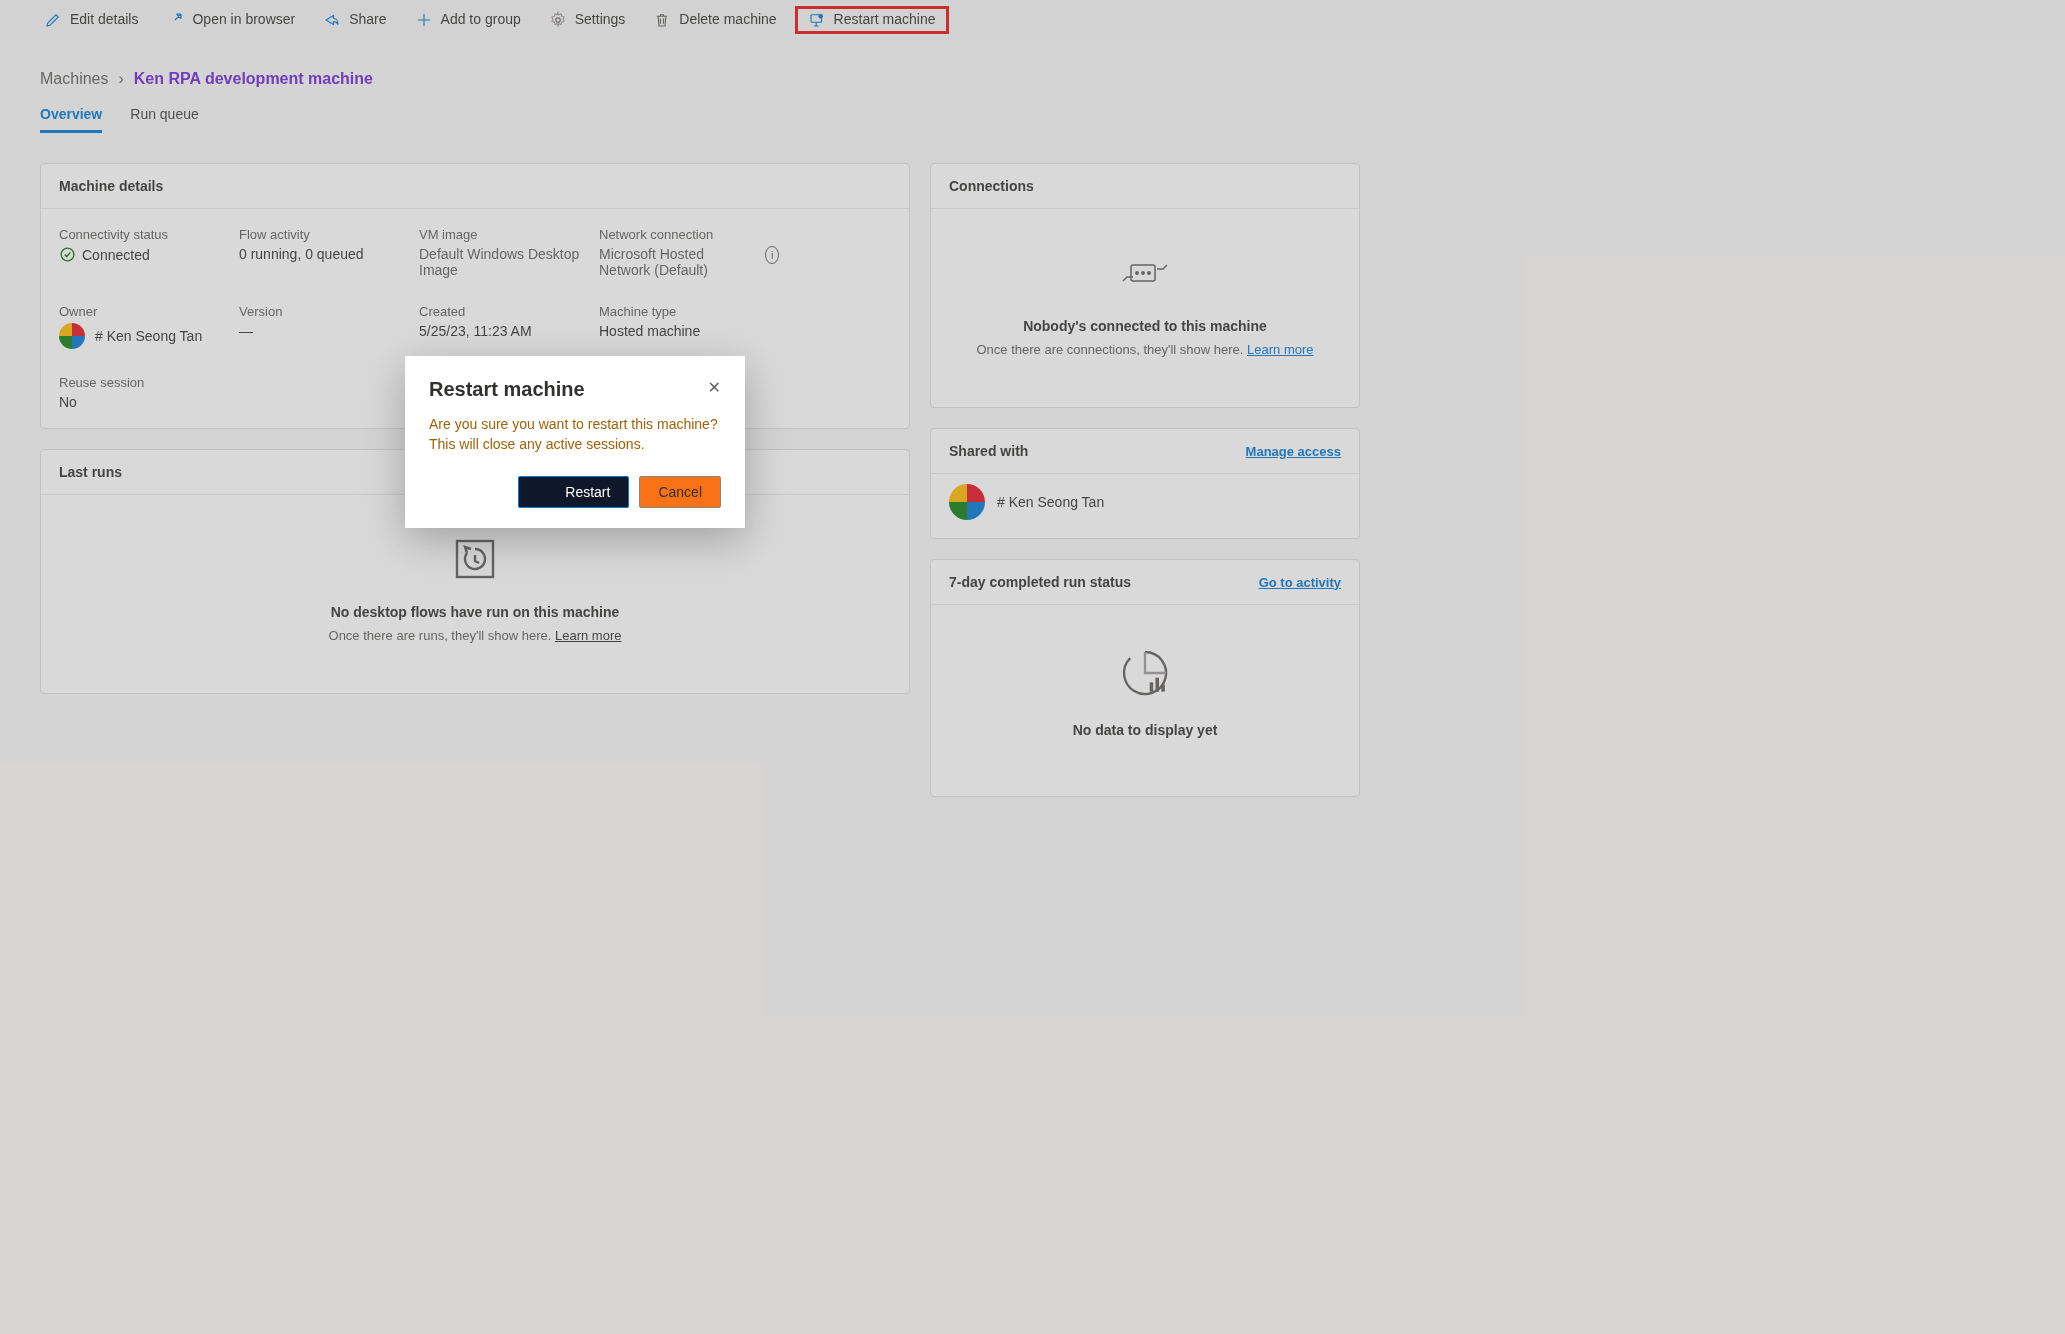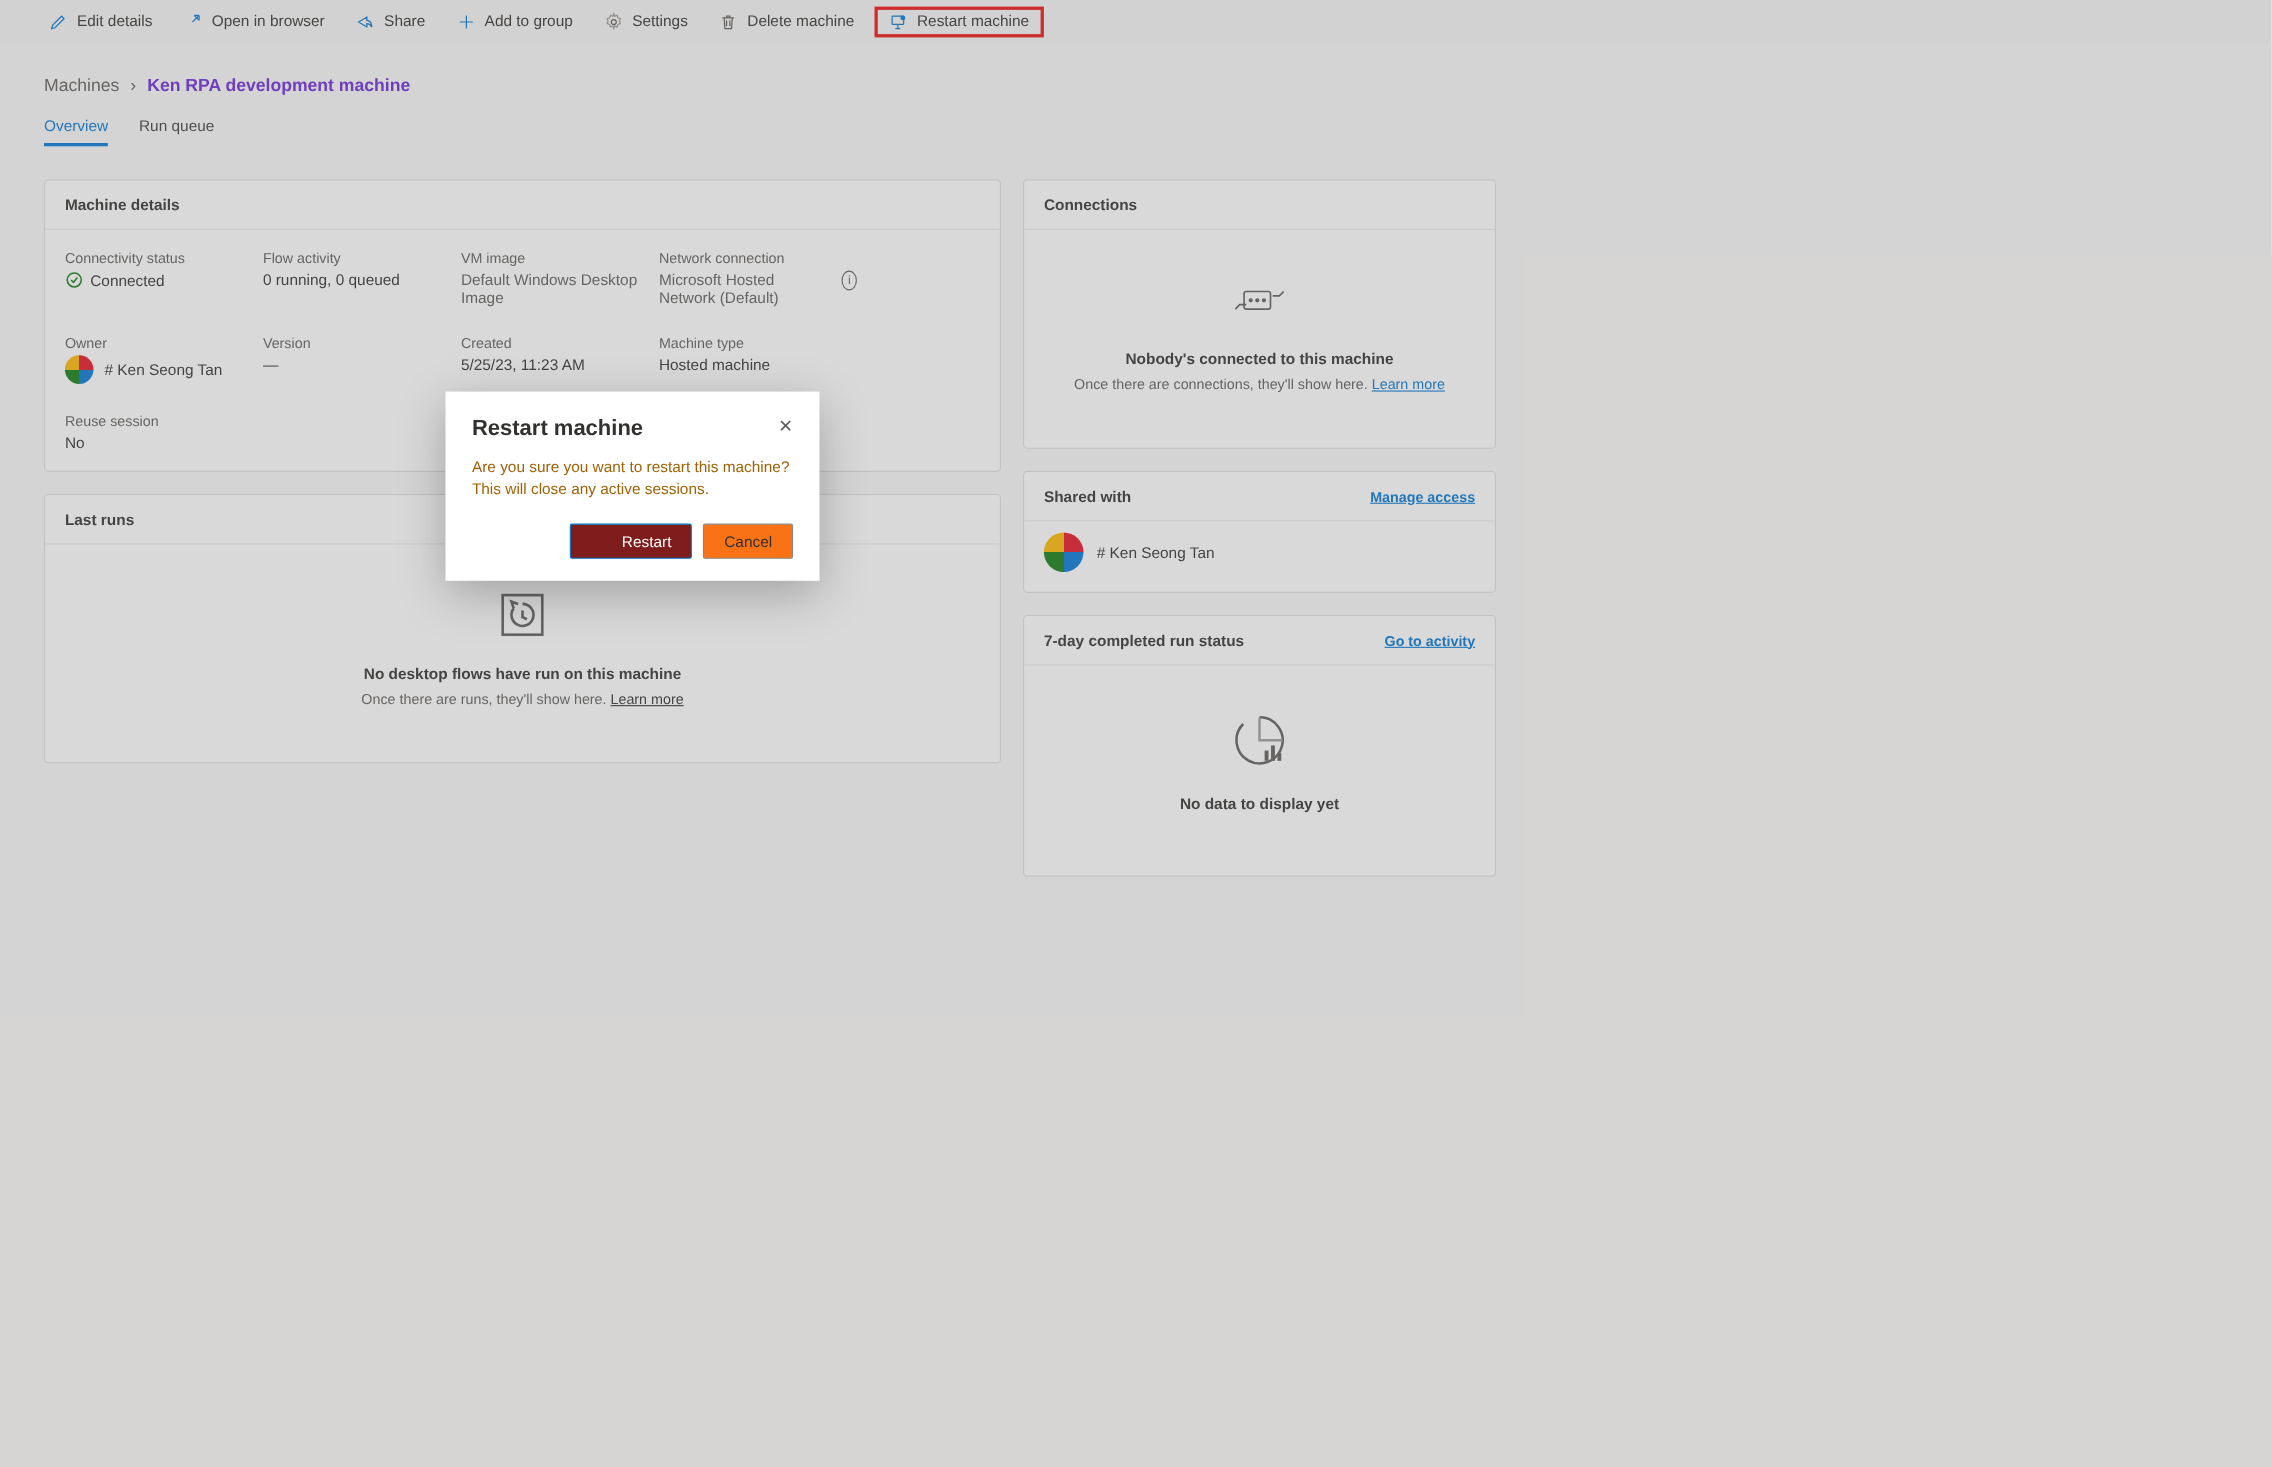--- a/index.html
+++ b/index.html
@@ -70,21 +70,21 @@
   }
   .tab {
     padding-bottom: 8px;
     color: #404040;
     cursor: pointer;
     font-size: 14px;
   }
   .tab.selected {
     color: #0078d4;
     border-bottom: 3px solid #0078d4;
-    font-weight: 400;
+    font-weight: 700;
   }
 
   .content {
     display: flex;
     gap: 20px;
   }
   .col-main { flex: 0 0 870px; display: flex; flex-direction: column; gap: 20px;}
   .col-side { flex: 0 0 430px; display: flex; flex-direction: column; gap: 20px;}
   .card {
     border: 1px solid #e1dfdd;
@@ -149,21 +149,21 @@
     box-shadow: 0 12px 40px rgba(0,0,0,.25);
     z-index: 10;
     padding: 22px 24px 20px;
   }
   .dialog .d-head { display:flex; justify-content:space-between; align-items:flex-start; margin-bottom:14px;}
   .dialog .d-title { font-size:20px; font-weight:600; }
   .dialog .d-close { cursor:pointer; font-size:16px; color:#605e5c; }
   .dialog .d-body { font-size:14px; color:#a16207; line-height:1.4; margin-bottom:22px;}
   .dialog .d-actions { display:flex; justify-content:flex-end; gap:10px;}
   .btn { padding:7px 18px; font-size:14px; border-radius:2px; cursor:pointer; }
-  .btn-primary { background:#7f1d1d; color:#fff; border:1px solid #0078d4;padding-left:46px; }
+  .btn-primary { background:#0f172a; color:#fff; border:1px solid #0078d4;padding-left:46px; }
   .btn-default { background:#f97316; color:#323130; border:1px solid #8a8886; }
 
   .shared-row { display:flex; align-items:center; gap:12px; padding:10px 18px 18px;}
 
   .chart-empty svg.big { width:56px;height:56px;}
 </style>
 </head>
 <body>
 
 <div class="toolbar">

